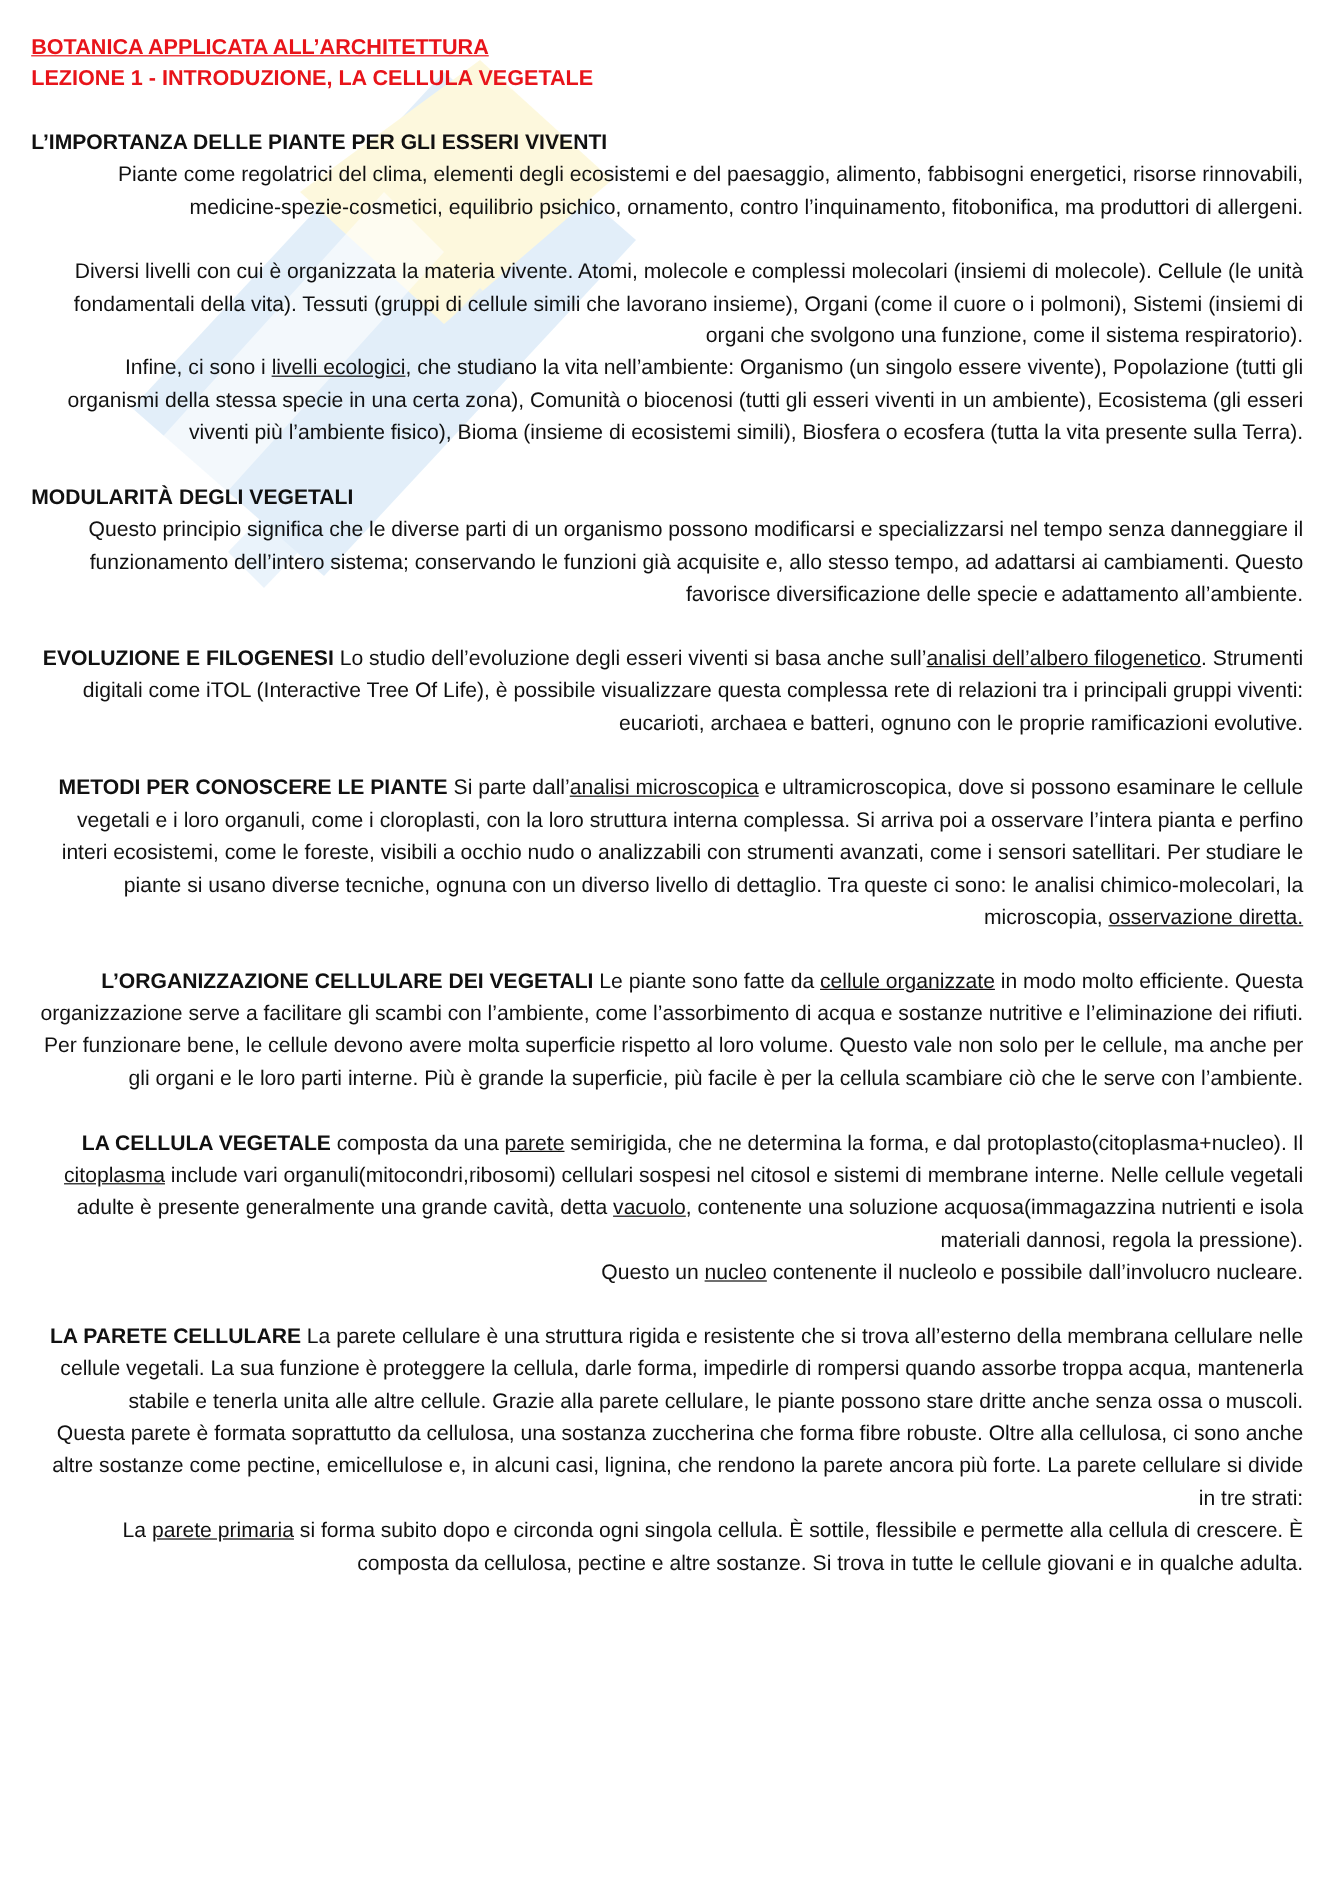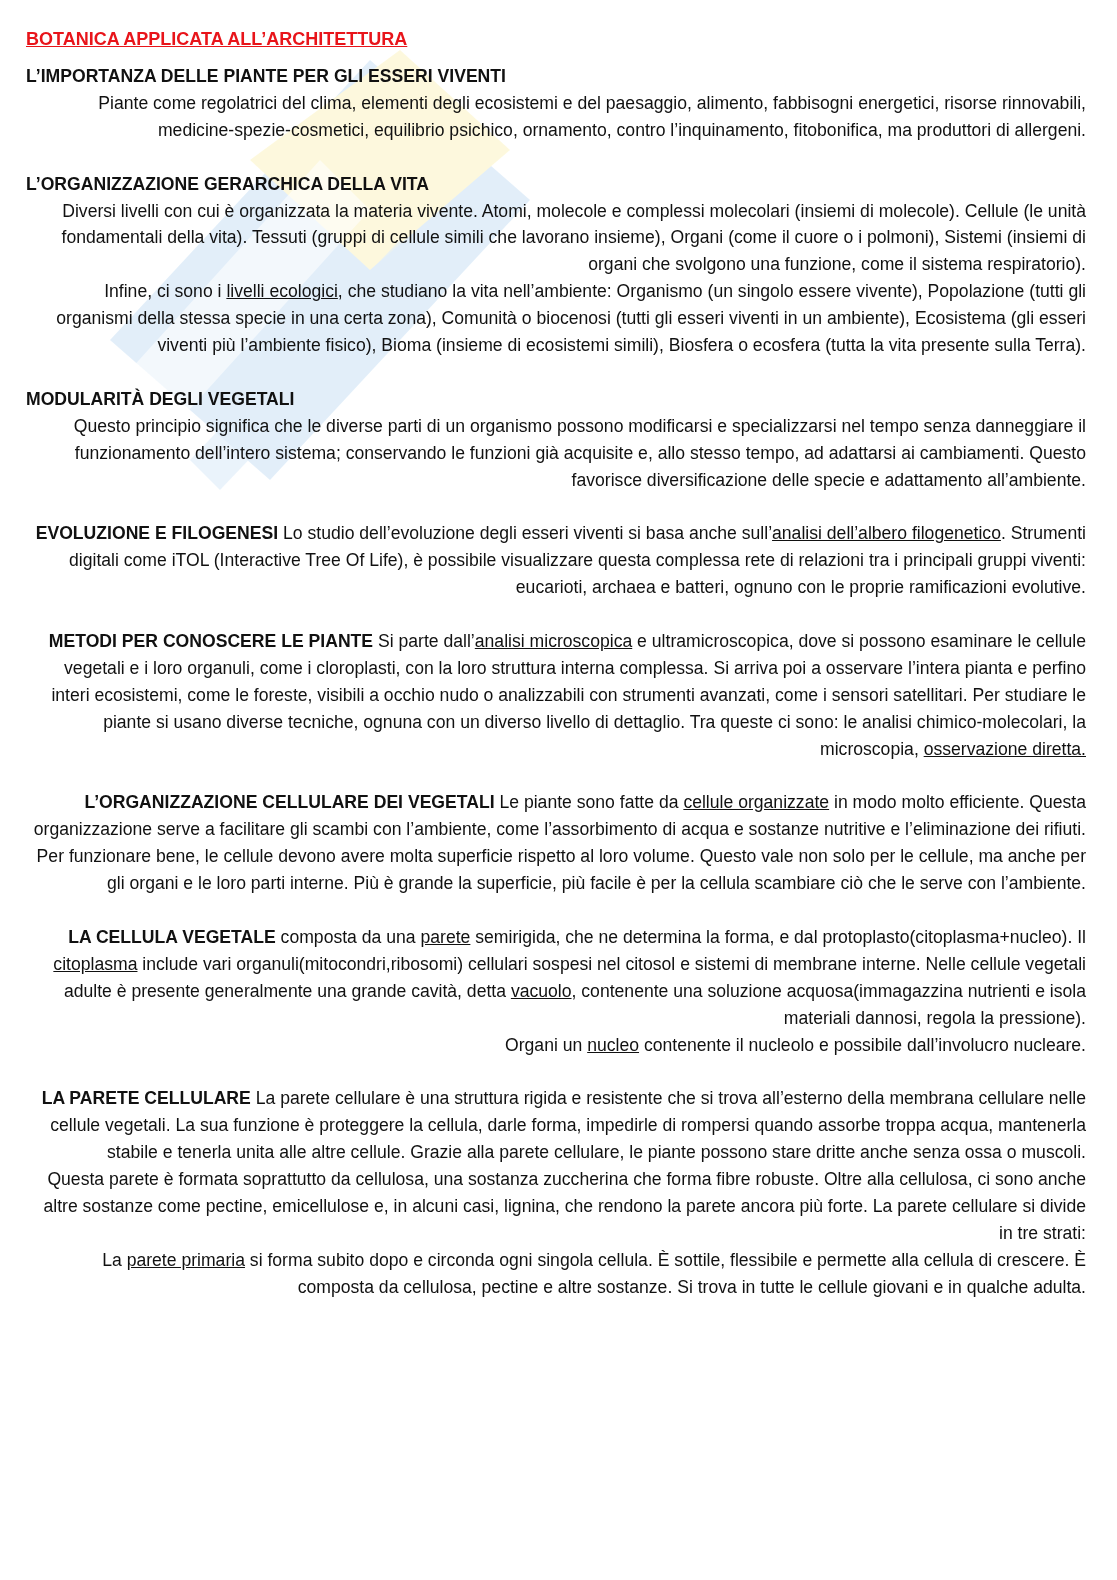--- a/index.html
+++ b/index.html
@@ -13,47 +13,47 @@
   }
   .page {
     position: absolute; left: 26px; top: 26px; width: 1060px;
     font-size: 17.6px; line-height: 26.9px;
   }
   .title-line {
     color: #e8141a; font-weight: bold; font-size: 18px; line-height: 26px;
   }
   .title-line.u { text-decoration: underline; }
   .section { margin-top: 26.9px; }
-  .first-section { margin-top: 11px; }
+  .first-section { margin-top: 27px; }
   .heading { font-weight: bold; }
   .heading.block { display: block; }
   p { margin: 0; text-align: right; }
   .u { text-decoration: underline; }
 </style>
 </head>
 <body>
 
 <svg class="watermark" viewBox="0 0 460 470" xmlns="http://www.w3.org/2000/svg">
   <polygon points="40,300 300,20 460,160 200,440" fill="#7fb6e8"></polygon>
   <polygon points="180,120 330,10 440,110 300,230" fill="#f7e36a"></polygon>
   <polygon points="60,330 250,120 300,170 110,380" fill="#ffffff" opacity="0.6"></polygon>
   <polygon points="120,420 330,200 360,230 150,450" fill="#7fb6e8" opacity="0.7"></polygon>
 </svg>
 
 <div class="page">
 
   <div class="title-line u">BOTANICA APPLICATA ALL’ARCHITETTURA</div>
+  <div class="title-line">LEZIONE 1 - INTRODUZIONE, LA CELLULA VEGETALE</div>
 
   <div class="section first-section">
     <span class="heading block">L’IMPORTANZA DELLE PIANTE PER GLI ESSERI VIVENTI</span>
     <p>Piante come regolatrici del clima, elementi degli ecosistemi e del paesaggio, alimento, fabbisogni energetici, risorse rinnovabili, medicine-spezie-cosmetici, equilibrio psichico, ornamento, contro l’inquinamento, fitobonifica, ma produttori di allergeni.</p>
   </div>
 
   <div class="section">
-    <span class="heading block">L’ORGANIZZAZIONE GERARCHICA DELLA VITA</span>
     <p>Diversi livelli con cui è organizzata la materia vivente. Atomi, molecole e complessi molecolari (insiemi di molecole). Cellule (le unità fondamentali della vita). Tessuti (gruppi di cellule simili che lavorano insieme), Organi (come il cuore o i polmoni), Sistemi (insiemi di organi che svolgono una funzione, come il sistema respiratorio).</p>
     <p><span>Infine, ci sono i </span><span class="u">livelli ecologici</span><span>, che studiano la vita nell’ambiente: Organismo (un singolo essere vivente), Popolazione (tutti gli organismi della stessa specie in una certa zona), Comunità o biocenosi (tutti gli esseri viventi in un ambiente), Ecosistema (gli esseri viventi più l’ambiente fisico), Bioma (insieme di ecosistemi simili), Biosfera o ecosfera (tutta la vita presente sulla Terra).</span></p>
   </div>
 
   <div class="section">
     <span class="heading block">MODULARITÀ DEGLI VEGETALI</span>
     <p>Questo principio significa che le diverse parti di un organismo possono modificarsi e specializzarsi nel tempo senza danneggiare il funzionamento dell’intero sistema; conservando le funzioni già acquisite e, allo stesso tempo, ad adattarsi ai cambiamenti. Questo favorisce diversificazione delle specie e adattamento all’ambiente.</p>
   </div>
 
   <div class="section">
@@ -63,21 +63,21 @@
   <div class="section">
     <p><span class="heading">METODI PER CONOSCERE LE PIANTE</span><span> Si parte dall’</span><span class="u">analisi microscopica</span><span> e ultramicroscopica, dove si possono esaminare le cellule vegetali e i loro organuli, come i cloroplasti, con la loro struttura interna complessa. Si arriva poi a osservare l’intera pianta e perfino interi ecosistemi, come le foreste, visibili a occhio nudo o analizzabili con strumenti avanzati, come i sensori satellitari. Per studiare le piante si usano diverse tecniche, ognuna con un diverso livello di dettaglio. Tra queste ci sono: le analisi chimico-molecolari, la microscopia, </span><span class="u">osservazione diretta.</span></p>
   </div>
 
   <div class="section">
     <p><span class="heading">L’ORGANIZZAZIONE CELLULARE DEI VEGETALI</span><span> Le piante sono fatte da </span><span class="u">cellule organizzate</span><span> in modo molto efficiente. Questa organizzazione serve a facilitare gli scambi con l’ambiente, come l’assorbimento di acqua e sostanze nutritive e l’eliminazione dei rifiuti. Per funzionare bene, le cellule devono avere molta superficie rispetto al loro volume. Questo vale non solo per le cellule, ma anche per gli organi e le loro parti interne. Più è grande la superficie, più facile è per la cellula scambiare ciò che le serve con l’ambiente.</span></p>
   </div>
 
   <div class="section">
     <p><span class="heading">LA CELLULA VEGETALE</span><span> composta da una </span><span class="u">parete</span><span> semirigida, che ne determina la forma, e dal protoplasto(citoplasma+nucleo). Il </span><span class="u">citoplasma</span><span> include vari organuli(mitocondri,ribosomi) cellulari sospesi nel citosol e sistemi di membrane interne. Nelle cellule vegetali adulte è presente generalmente una grande cavità, detta </span><span class="u">vacuolo</span><span>, contenente una soluzione acquosa(immagazzina nutrienti e isola materiali dannosi, regola la pressione).</span></p>
-    <p><span>Organi un </span><span class="u">nucleo</span><span> contenente il nucleolo e possibile dall’involucro nucleare.</span></p>
+    <p><span>Questo un </span><span class="u">nucleo</span><span> contenente il nucleolo e possibile dall’involucro nucleare.</span></p>
   </div>
 
   <div class="section">
     <p><span class="heading">LA PARETE CELLULARE</span><span> La parete cellulare è una struttura rigida e resistente che si trova all’esterno della membrana cellulare nelle cellule vegetali. La sua funzione è proteggere la cellula, darle forma, impedirle di rompersi quando assorbe troppa acqua, mantenerla stabile e tenerla unita alle altre cellule. Grazie alla parete cellulare, le piante possono stare dritte anche senza ossa o muscoli.</span></p>
     <p>Questa parete è formata soprattutto da cellulosa, una sostanza zuccherina che forma fibre robuste. Oltre alla cellulosa, ci sono anche altre sostanze come pectine, emicellulose e, in alcuni casi, lignina, che rendono la parete ancora più forte. La parete cellulare si divide in tre strati:</p>
     <p><span>La </span><span class="u">parete primaria</span><span> si forma subito dopo e circonda ogni singola cellula. È sottile, flessibile e permette alla cellula di crescere. È composta da cellulosa, pectine e altre sostanze. Si trova in tutte le cellule giovani e in qualche adulta.</span></p>
   </div>
 
 </div>
 

